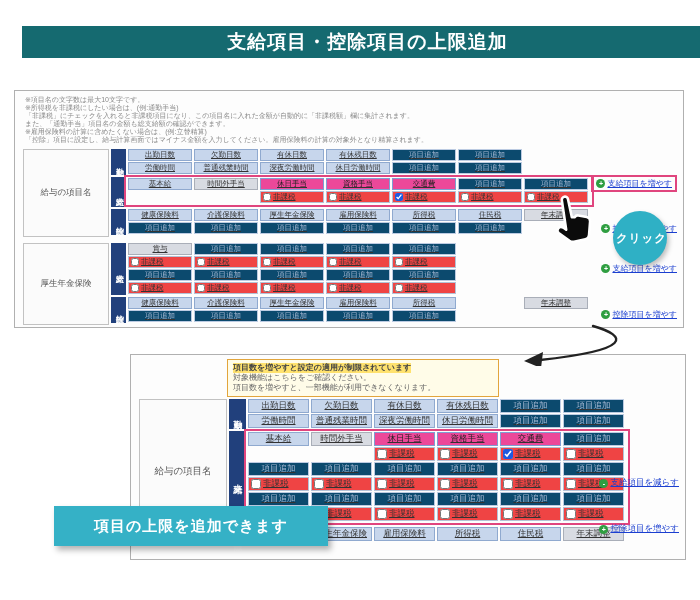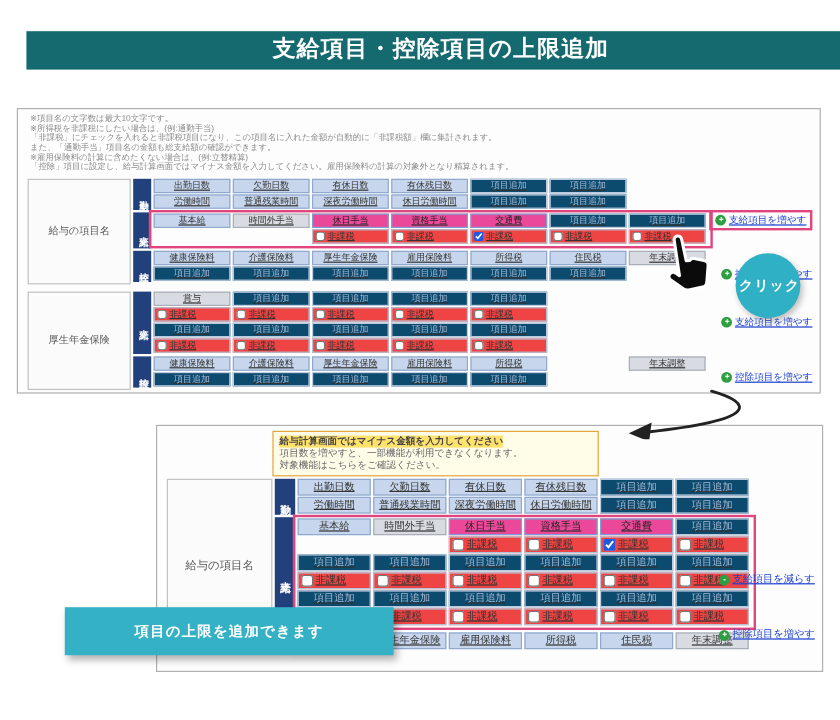--- a/index.html
+++ b/index.html
@@ -87,21 +87,21 @@
   .badge{
     position:absolute;left:613px;top:211px;width:54px;height:54px;border-radius:50%;
     background:#2fb0c5;color:#fff;display:flex;align-items:center;justify-content:flex-end;
     font-size:11.5px;font-weight:bold;letter-spacing:1px;
     box-shadow:2px 3px 5px rgba(0,0,0,.25);z-index:6;
   }
   .hand{position:absolute;left:546px;top:194px;width:48px;height:54px;z-index:7;transform:rotate(-12deg);}
   .arrow{position:absolute;left:498px;top:320px;width:170px;height:46px;z-index:5;}
   .caption{
     position:absolute;left:54px;top:506px;width:274px;height:40px;
-    background:#35b1c6;color:#fff;font-size:12px;font-weight:bold;letter-spacing:1px;
+    background:#35b1c6;color:#fff;font-size:15px;font-weight:bold;letter-spacing:1px;
     display:flex;align-items:center;justify-content:center;
     box-shadow:3px 4px 6px rgba(0,0,0,.3);z-index:8;
   }
 </style>
 </head>
 <body>
 
 <div class="titlebar">支給項目・控除項目の上限追加</div>
 
 <div class="panel p1">
@@ -320,23 +320,23 @@
   <path d="M11 2.2 a1.7 1.7 0 0 1 3.4 0 l0 10 1.6 0.3 c0.5 -0.6 1.4 -0.8 2.1 -0.5 l4.2 1.8 c1 0.4 1.6 1.6 1.3 2.7 l-2.1 7.1 c-0.3 1.1 -1.3 1.8 -2.4 1.8 l-6.3 0 c-0.9 0 -1.7 -0.4 -2.3 -1 l-4.7 -5.1 c-0.7 -0.8 -0.7 -2 0.1 -2.7 0.8 -0.7 2 -0.6 2.7 0.1 l1.4 1.5 z" fill="#0b0b0b" stroke="#ffffff" stroke-width="1.4" stroke-linejoin="round"></path>
 </svg>
 
 <svg class="arrow" viewBox="0 0 170 46" aria-hidden="true">
   <path d="M95 6 C130 16 135 30 42 40" fill="none" stroke="#222" stroke-width="2.4" stroke-linecap="round"></path>
   <polygon points="26,41 45,32 43,48" fill="#222"></polygon>
 </svg>
 
 <div class="panel p2">
   <div class="warn">
-    <div class="w-hl">給与計算画面ではマイナス金額を入力してください</div>
+    <div class="w-hl">項目数を増やすと設定の適用が制限されています</div>
+    <div>対象機能はこちらをご確認ください。</div>
     <div>項目数を増やすと、一部機能が利用できなくなります。</div>
-    <div>対象機能はこちらをご確認ください。</div>
   </div>
 
   <div class="tbl t-main">
     <div class="rowlabel">給与の項目名</div>
     <div class="sections">
       <div class="secblock">
         <div class="seclabel">勤怠</div>
         <div class="rows">
             <div class="row">
               <div class="cell hdr">出勤日数</div>

